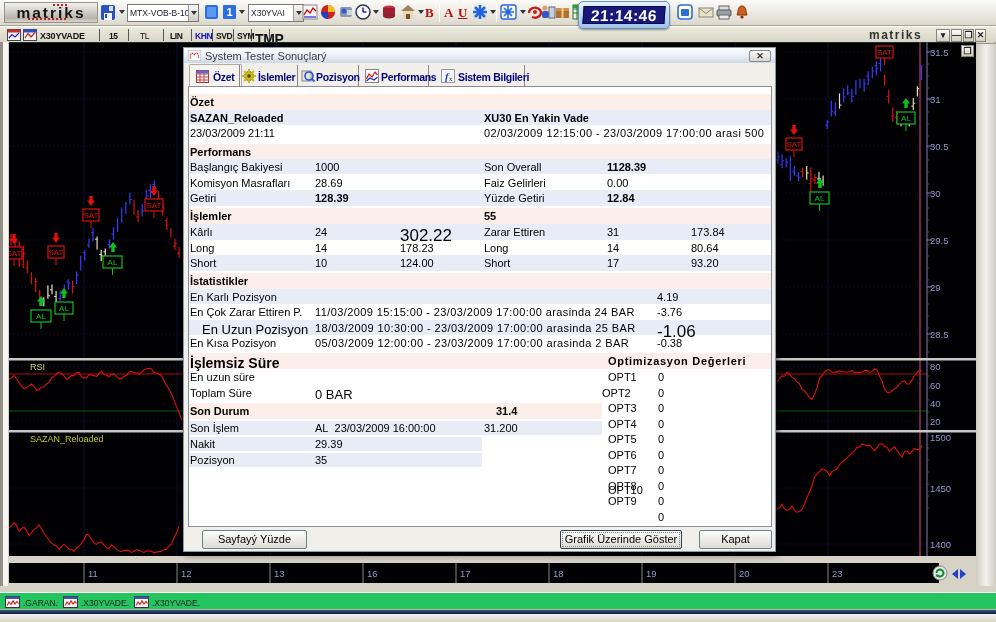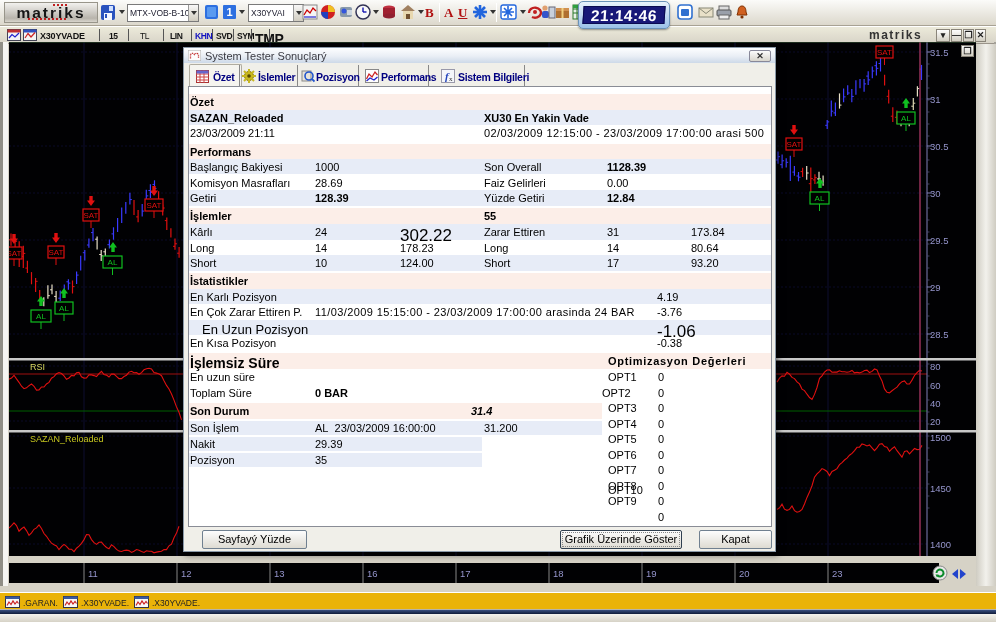--- a/index.html
+++ b/index.html
@@ -615,32 +615,34 @@
 <div style="position:absolute;left:5px;top:225px;width:583px;height:16px;background:#fceee8"></div>
 <div style="position:absolute;left:6px;top:227px;font-size:11px;font-weight:700;white-space:nowrap;">İstatistikler</div>
 <div style="position:absolute;left:5px;top:241px;width:583px;height:15px;background:#e7ecf7"></div>
 <div style="position:absolute;left:6px;top:243px;font-size:11px;font-weight:400;white-space:nowrap;">En Karlı Pozisyon</div>
 <div style="position:absolute;left:473px;top:243px;font-size:11px;font-weight:400;white-space:nowrap;text-align:right;">4.19</div>
 <div style="position:absolute;left:6px;top:258px;font-size:11px;font-weight:400;white-space:nowrap;">En Çok Zarar Ettiren P.</div>
 <div style="position:absolute;left:131px;top:258px;font-size:11px;font-weight:400;white-space:nowrap;letter-spacing:0.4px;text-align:right;">11/03/2009 15:15:00 - 23/03/2009 17:00:00 arasinda 24 BAR</div>
 <div style="position:absolute;left:473px;top:258px;font-size:11px;font-weight:400;white-space:nowrap;">-3.76</div>
 <div style="position:absolute;left:5px;top:272px;width:583px;height:15px;background:#e7ecf7"></div>
 <div style="position:absolute;left:8px;top:274px;font-size:13px;font-weight:400;white-space:nowrap;margin-left:10px;">En Uzun Pozisyon</div>
+<div style="position:absolute;left:131px;top:274px;font-size:11px;font-weight:400;white-space:nowrap;letter-spacing:0.4px;">18/03/2009 10:30:00 - 23/03/2009 17:00:00 arasinda 25 BAR</div>
 <div style="position:absolute;left:473px;top:274px;font-size:17px;font-weight:400;white-space:nowrap;">-1.06</div>
 <div style="position:absolute;left:6px;top:289px;font-size:11px;font-weight:400;white-space:nowrap;">En Kısa Pozisyon</div>
+<div style="position:absolute;left:131px;top:289px;font-size:11px;font-weight:400;white-space:nowrap;letter-spacing:0.4px;">05/03/2009 12:00:00 - 23/03/2009 17:00:00 arasinda 2 BAR</div>
 <div style="position:absolute;left:473px;top:289px;font-size:11px;font-weight:400;white-space:nowrap;">-0.38</div>
 <div style="position:absolute;left:5px;top:305px;width:583px;height:16px;background:#fceee8"></div>
 <div style="position:absolute;left:6px;top:307px;font-size:14px;font-weight:700;white-space:nowrap;">İşlemsiz Süre</div>
 <div style="position:absolute;left:424px;top:307px;font-size:11px;font-weight:700;white-space:nowrap;letter-spacing:0.7px;">Optimizasyon Değerleri</div>
 <div style="position:absolute;left:6px;top:323px;font-size:11px;font-weight:400;white-space:nowrap;">En uzun süre</div>
 <div style="position:absolute;left:6px;top:339px;font-size:11px;font-weight:400;white-space:nowrap;">Toplam Süre</div>
-<div style="position:absolute;left:131px;top:339px;font-size:11px;font-weight:700;white-space:nowrap;">0 BAR</div>
+<div style="position:absolute;left:131px;top:339px;font-size:13px;font-weight:400;white-space:nowrap;">0 BAR</div>
 <div style="position:absolute;left:5px;top:355px;width:413px;height:16px;background:#fceee8"></div>
 <div style="position:absolute;left:6px;top:357px;font-size:11px;font-weight:700;white-space:nowrap;">Son Durum</div>
-<div style="position:absolute;left:287px;top:357px;font-size:11px;font-weight:700;white-space:nowrap;font-style:italic;">31.4</div>
+<div style="position:absolute;left:312px;top:357px;font-size:11px;font-weight:700;white-space:nowrap;">31.4</div>
 <div style="position:absolute;left:5px;top:373px;width:413px;height:14px;background:#e7ecf7"></div>
 <div style="position:absolute;left:6px;top:374px;font-size:11px;font-weight:400;white-space:nowrap;">Son İşlem</div>
 <div style="position:absolute;left:131px;top:374px;font-size:11px;font-weight:400;white-space:nowrap;">AL&nbsp;&nbsp;23/03/2009 16:00:00</div>
 <div style="position:absolute;left:300px;top:374px;font-size:11px;font-weight:400;white-space:nowrap;">31.200</div>
 <div style="position:absolute;left:5px;top:389px;width:293px;height:14px;background:#e7ecf7"></div>
 <div style="position:absolute;left:6px;top:390px;font-size:11px;font-weight:400;white-space:nowrap;">Nakit</div>
 <div style="position:absolute;left:131px;top:390px;font-size:11px;font-weight:400;white-space:nowrap;">29.39</div>
 <div style="position:absolute;left:5px;top:405px;width:293px;height:14px;background:#e7ecf7"></div>
 <div style="position:absolute;left:6px;top:406px;font-size:11px;font-weight:400;white-space:nowrap;">Pozisyon</div>
 <div style="position:absolute;left:131px;top:406px;font-size:11px;font-weight:400;white-space:nowrap;">35</div>
@@ -665,21 +667,21 @@
 <div style="position:absolute;left:424px;top:436px;font-size:11px;white-space:nowrap">OPT10</div>
 <div style="position:absolute;left:474px;top:463.0px;font-size:11px">0</div>
     </div>
   </div>
 
   <div style="position:absolute;left:18px;top:482px;width:105px;height:19px;background:linear-gradient(#fdfdfd,#dedbd2);border:1px solid #708090;border-radius:2px;text-align:center;font-size:11px;line-height:17px">Sayfayý Yüzde</div>
   <div style="position:absolute;left:376px;top:482px;width:122px;height:19px;background:linear-gradient(#fdfdfd,#dedbd2);border:1px solid #304050;border-radius:2px;text-align:center;font-size:11px;line-height:17px;outline:1px dotted #888;outline-offset:-3px">Grafik Üzerinde Göster</div>
   <div style="position:absolute;left:515px;top:482px;width:73px;height:19px;background:linear-gradient(#fdfdfd,#dedbd2);border:1px solid #708090;border-radius:2px;text-align:center;font-size:11px;line-height:17px">Kapat</div>
 </div>
 
-<div style="position:absolute;left:0;top:592px;width:996px;height:17px;background:#eab308;border-top:1px solid #fff">
+<div style="position:absolute;left:0;top:592px;width:996px;height:17px;background:#22c55e;border-top:1px solid #fff">
 <svg style="position:absolute;left:5px;top:3px" width="15" height="12" viewBox="0 0 15 12">
       <rect x="0.5" y="0.5" width="14" height="11" fill="#f8f8f8" stroke="#334"></rect>
       <rect x="0.5" y="0.5" width="14" height="2.5" fill="#3a5aa0"></rect>
       <polyline points="2,9.5 4,6 6,8.5 8,5 10,8 12,5.5 13.5,7.5" fill="none" stroke="#c22" stroke-width="1.2"></polyline>
     </svg>
 <div style="position:absolute;left:23px;top:5px;font-size:8.5px;color:#222">.GARAN.</div>
 <svg style="position:absolute;left:63px;top:3px" width="15" height="12" viewBox="0 0 15 12">
       <rect x="0.5" y="0.5" width="14" height="11" fill="#f8f8f8" stroke="#334"></rect>
       <rect x="0.5" y="0.5" width="14" height="2.5" fill="#3a5aa0"></rect>
       <polyline points="2,9.5 4,6 6,8.5 8,5 10,8 12,5.5 13.5,7.5" fill="none" stroke="#c22" stroke-width="1.2"></polyline>

